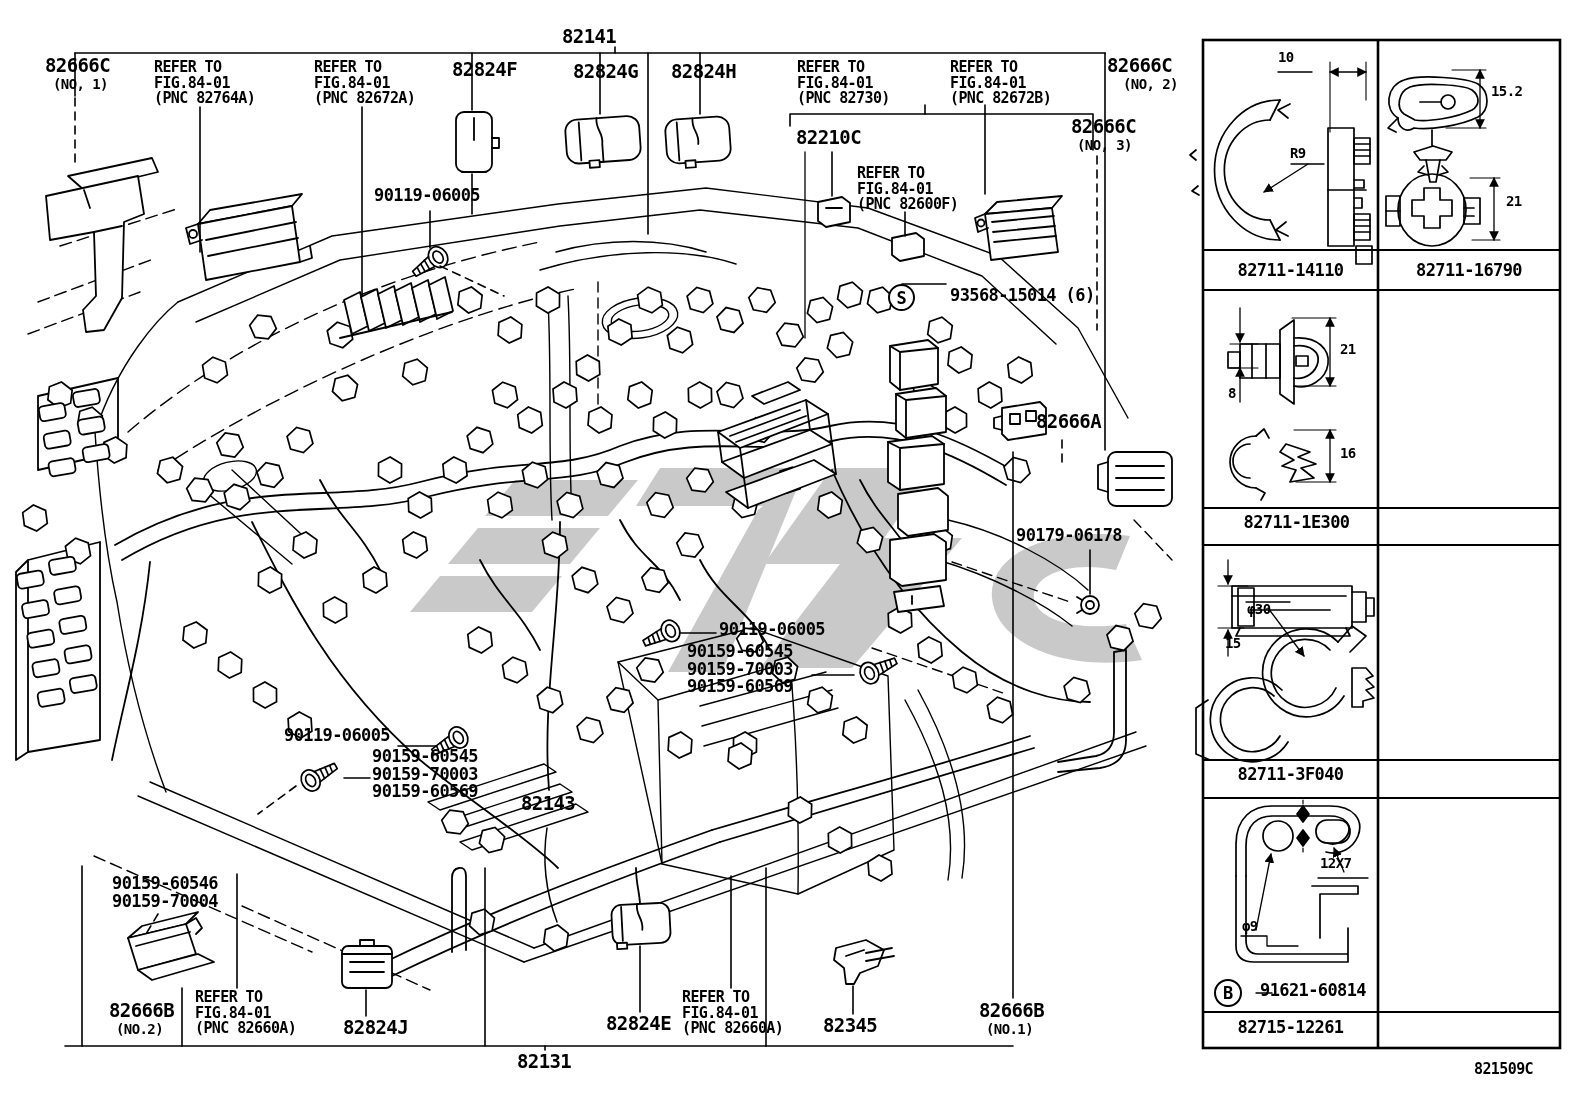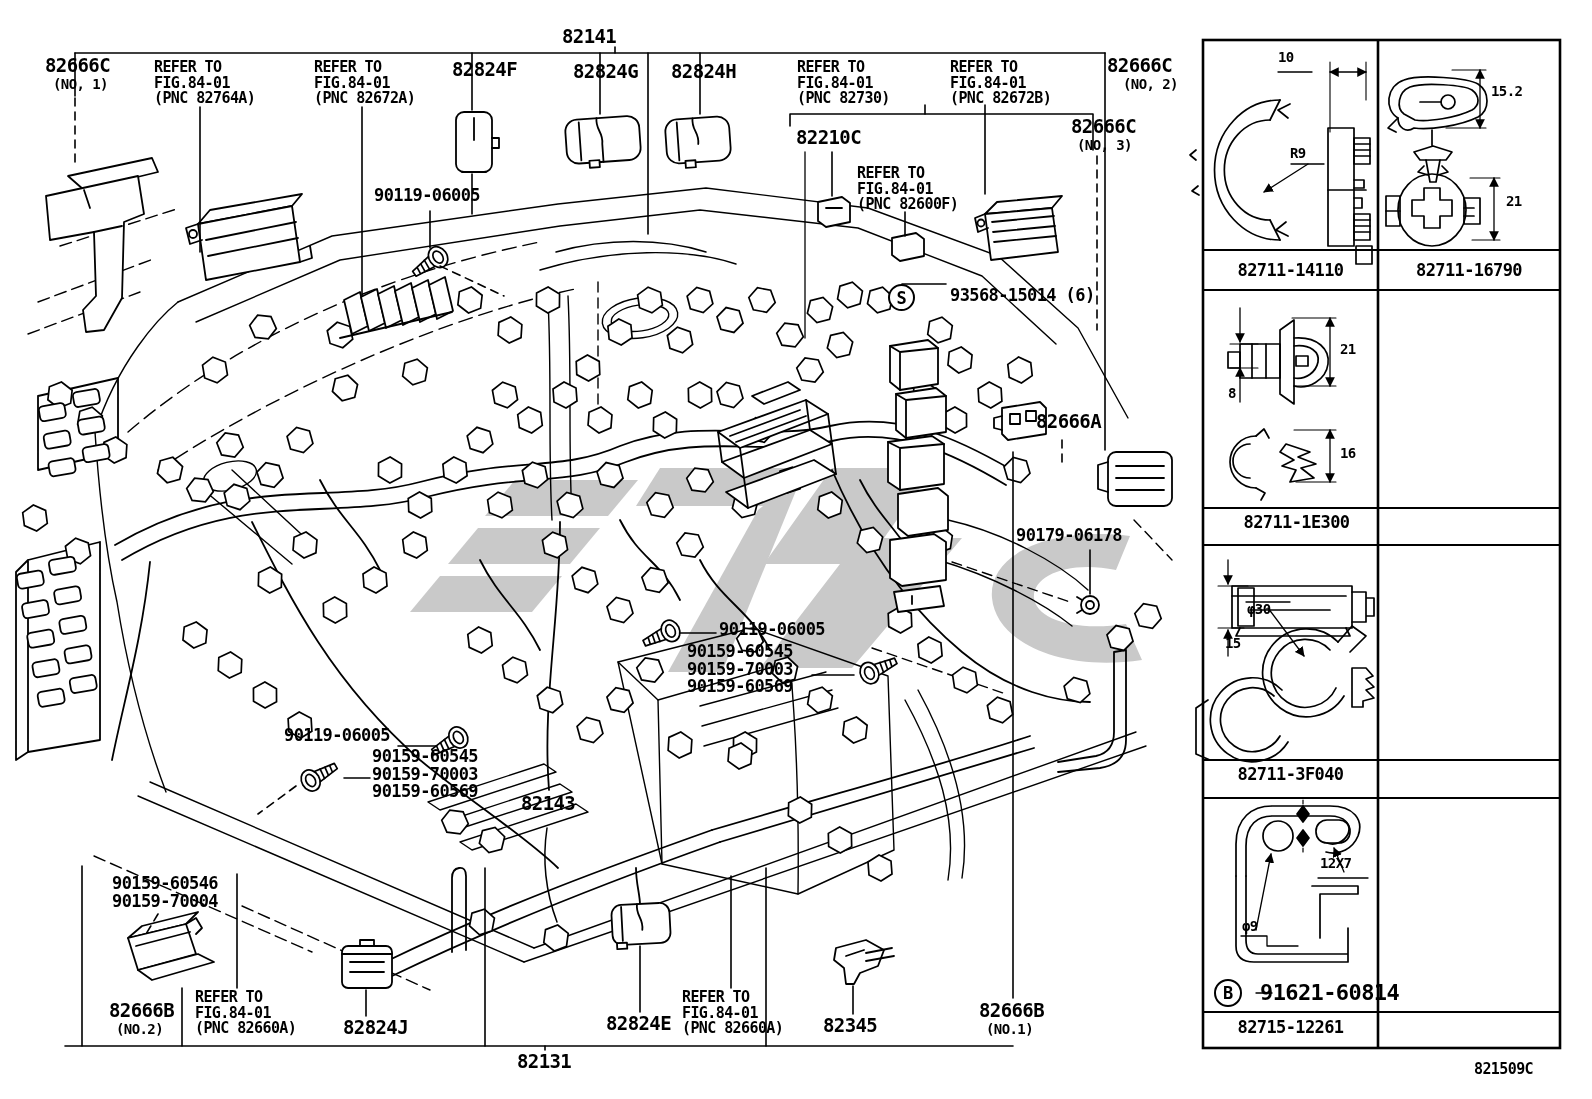--- a/index.html
+++ b/index.html
@@ -480,21 +480,21 @@
       <div class="lbl" style="left: 109px; top: 1001px; font-size: 19px;"><div>82666B</div></div>
       <div class="lbl" style="left: 116px; top: 1022px; font-size: 14px;"><div>(NO.2)</div></div>
       <div class="lbl" style="left: 195px; top: 990px; font-size: 15px;"><div>REFER TO</div><div>FIG.84-01</div><div>(PNC 82660A)</div></div>
       <div class="lbl" style="left: 343px; top: 1018px; font-size: 19px;"><div>82824J</div></div>
       <div class="lbl" style="left: 606px; top: 1014px; font-size: 19px;"><div>82824E</div></div>
       <div class="lbl" style="left: 682px; top: 990px; font-size: 15px;"><div>REFER TO</div><div>FIG.84-01</div><div>(PNC 82660A)</div></div>
       <div class="lbl" style="left: 823px; top: 1016px; font-size: 19px;"><div>82345</div></div>
       <div class="lbl" style="left: 979px; top: 1001px; font-size: 19px;"><div>82666B</div></div>
       <div class="lbl" style="left: 986px; top: 1022px; font-size: 14px;"><div>(NO.1)</div></div>
       <div class="lbl" style="left: 503px; top: 1052px; font-size: 19px; margin-left: 14px;"><div>82131</div></div>
-      <div class="lbl" style="left: 1260px; top: 982px; font-size: 22px;"><div>91621-60814</div></div>
+      <div class="lbl" style="left: 1260px; top: 982px; font-size: 17px;"><div>91621-60814</div></div>
       <div class="lbl" style="left: 1474px; top: 1062px; font-size: 15px;"><div>821509C</div></div>
       <div class="lbl" style="left: 1278px; top: 50px; font-size: 14px;"><div>10</div></div>
       <div class="lbl" style="left: 1290px; top: 146px; font-size: 14px;"><div>R9</div></div>
       <div class="lbl" style="left: 1491px; top: 84px; font-size: 14px;"><div>15.2</div></div>
       <div class="lbl" style="left: 1506px; top: 194px; font-size: 14px;"><div>21</div></div>
       <div class="lbl" style="left: 1340px; top: 342px; font-size: 14px;"><div>21</div></div>
       <div class="lbl" style="left: 1228px; top: 386px; font-size: 14px;"><div>8</div></div>
       <div class="lbl" style="left: 1340px; top: 446px; font-size: 14px;"><div>16</div></div>
       <div class="lbl" style="left: 1211px; top: 636px; font-size: 14px; margin-left: 14px;"><div>15</div></div>
       <div class="lbl" style="left: 1247px; top: 602px; font-size: 14px;"><div>φ30</div></div>

